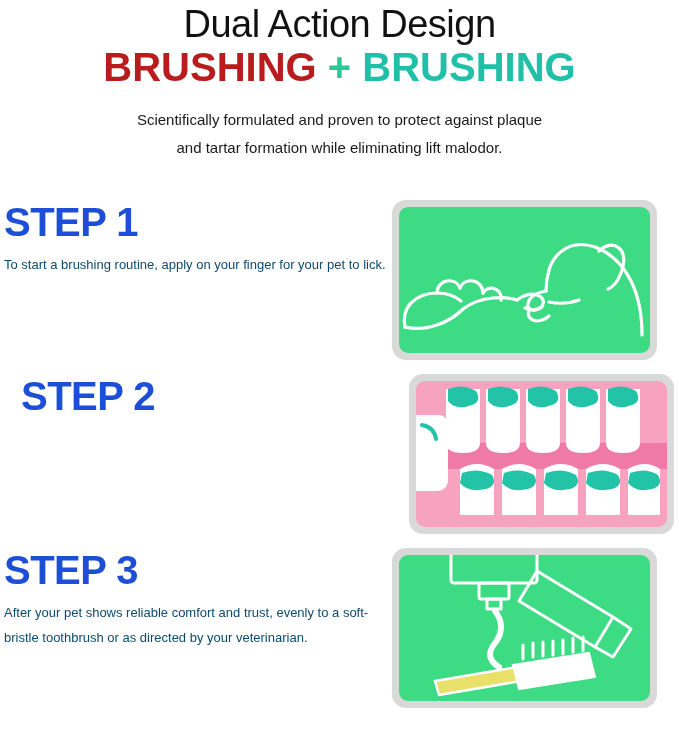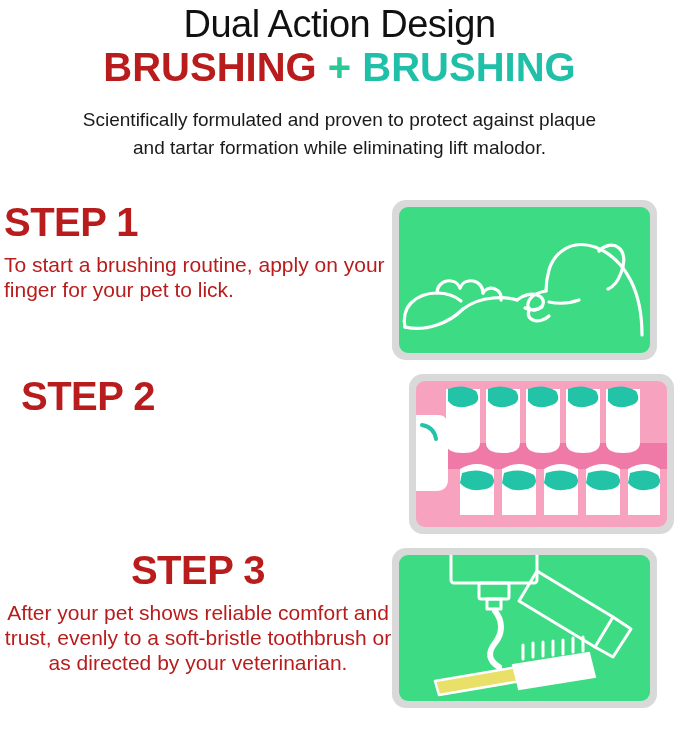--- a/index.html
+++ b/index.html
@@ -47,21 +47,21 @@
   .title-sub .accent-s {
     color: #1fbfa8;
   }
   .title-sub .accent-plus {
     color: #2bc795;
   }
   .intro {
     margin: 16px auto 0 auto;
     width: 640px;
     text-align: center;
-    font-size: 19px;
+    font-size: 15px;
     line-height: 28px;
     color: #1a1a1a;
     font-weight: 400;
   }
 
   
   .steps {
     position: relative;
     margin-top: 38px;
   }
@@ -74,27 +74,27 @@
   .step-text {
     width: 392px;
     padding-left: 4px;
     box-sizing: border-box;
   }
   .step-heading {
     font-size: 40px;
     font-weight: bold;
     line-height: 44px;
     letter-spacing: -0.5px;
-    color: #b91c1c;
+    color: #1d4ed8;
     margin: 0 0 8px 0;
   }
   .step-body {
-    font-size: 21px;
+    font-size: 13px;
     line-height: 25px;
-    color: #b91c1c;
+    color: #0c4a6e;
   }
 
   .step-figure {
     width: 270px;
     display: flex;
     justify-content: flex-start;
   }
   .card {
     width: 265px;
     height: 160px;
@@ -112,21 +112,21 @@
   }
   .card-green .card-inner { background: #3ddc84; }
   .card-pink .card-inner { background: #f7a3c0; }
 
   .card-inner svg { display: block; width: 100%; height: 100%; }
 
   
   .step-1 { margin-top: 0px; }
   .step-1 .step-figure { margin-top: 0px; }
   .step-2 { margin-top: 12px; justify-content: flex-end; }
-  .step-3 { margin-top: 14px; text-align: center; }
+  .step-3 { margin-top: 14px; }
 </style>
 </head>
 <body>
 
 <div class="page">
 
   <div class="header">
     <div class="title-main">Dual Action Design</div>
     <div class="title-sub">
       <span class="accent-b">BRUSHING</span>

